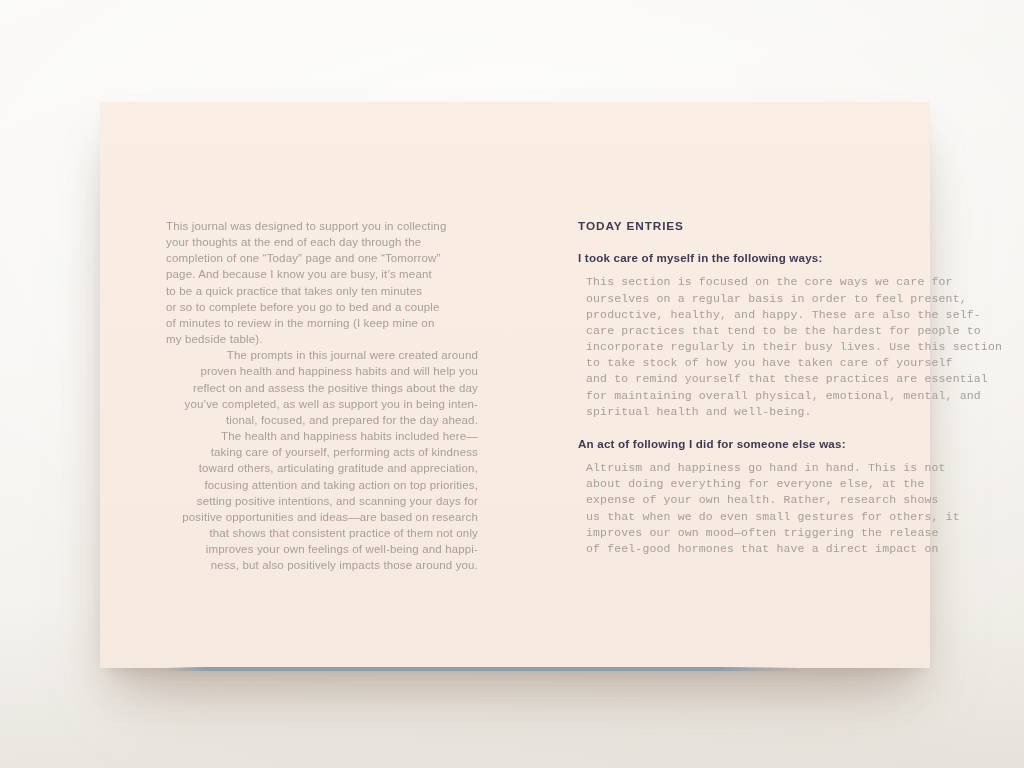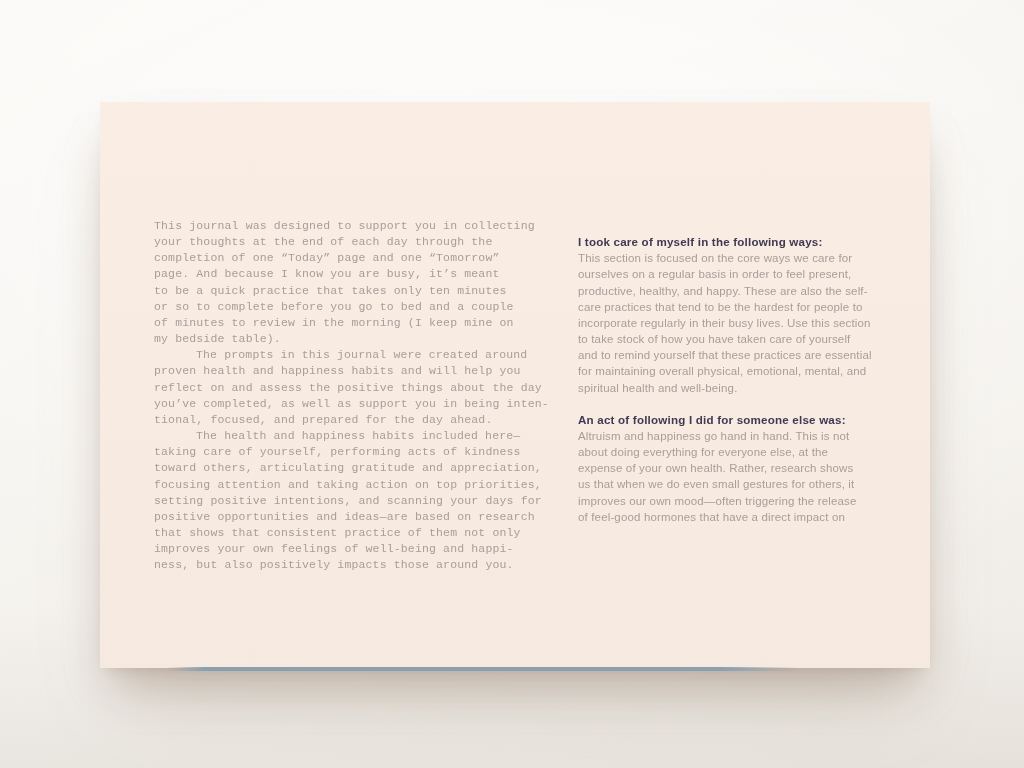--- a/index.html
+++ b/index.html
@@ -50,54 +50,55 @@
   .col {
     position: absolute;
     top: 116px;
     width: 312px;
     font-size: 11.5px;
     line-height: 16.15px;
     letter-spacing: 0.15px;
     color: #a89e98;
     white-space: nowrap;
   }
-  .col-left  { left: 54px; font-family: Liberation Mono, monospace;  }
+  .col-left  { left: 66px;  }
   .col-right { left: 478px; }
   .para { margin: 0; }
-  .para.indent { text-indent: 42px; }
+  .para.indent { text-indent: 42px; text-align: right; }
   .page-title {
     margin: 0;
     font-size: 11.8px;
     font-weight: 700;
     letter-spacing: 0.9px;
     color: #3e3a52;
   }
   .section { margin-top: 16.15px; }
   .section-heading {
     margin: 0;
     font-size: 11.6px;
     font-weight: 700;
     letter-spacing: 0.2px;
     color: #3e3a52;
   }
-  .section-body { margin: 0; }
+  .section-body { margin: 8px; font-family: Liberation Mono, monospace; }
 </style>
 </head>
 <body>
 
 <div class="photo-bg">
   <div class="book">
 
     <div class="col col-left">
       <p class="para">This journal was designed to support you in collecting<br>your thoughts at the end of each day through the<br>completion of one “Today” page and one “Tomorrow”<br>page. And because I know you are busy, it’s meant<br>to be a quick practice that takes only ten minutes<br>or so to complete before you go to bed and a couple<br>of minutes to review in the morning (I keep mine on<br>my bedside table).</p>
       <p class="para indent">The prompts in this journal were created around<br>proven health and happiness habits and will help you<br>reflect on and assess the positive things about the day<br>you’ve completed, as well as support you in being inten-<br>tional, focused, and prepared for the day ahead.</p>
       <p class="para indent">The health and happiness habits included here—<br>taking care of yourself, performing acts of kindness<br>toward others, articulating gratitude and appreciation,<br>focusing attention and taking action on top priorities,<br>setting positive intentions, and scanning your days for<br>positive opportunities and ideas—are based on research<br>that shows that consistent practice of them not only<br>improves your own feelings of well-being and happi-<br>ness, but also positively impacts those around you.</p>
     </div>
 
     <div class="col col-right">
+      <h2 class="page-title">TODAY ENTRIES</h2>
 
       <div class="section">
         <h3 class="section-heading">I took care of myself in the following ways:</h3>
         <p class="para section-body">This section is focused on the core ways we care for<br>ourselves on a regular basis in order to feel present,<br>productive, healthy, and happy. These are also the self-<br>care practices that tend to be the hardest for people to<br>incorporate regularly in their busy lives. Use this section<br>to take stock of how you have taken care of yourself<br>and to remind yourself that these practices are essential<br>for maintaining overall physical, emotional, mental, and<br>spiritual health and well-being.</p>
       </div>
 
       <div class="section">
         <h3 class="section-heading">An act of following I did for someone else was:</h3>
         <p class="para section-body">Altruism and happiness go hand in hand. This is not<br>about doing everything for everyone else, at the<br>expense of your own health. Rather, research shows<br>us that when we do even small gestures for others, it<br>improves our own mood—often triggering the release<br>of feel-good hormones that have a direct impact on</p>
       </div>

